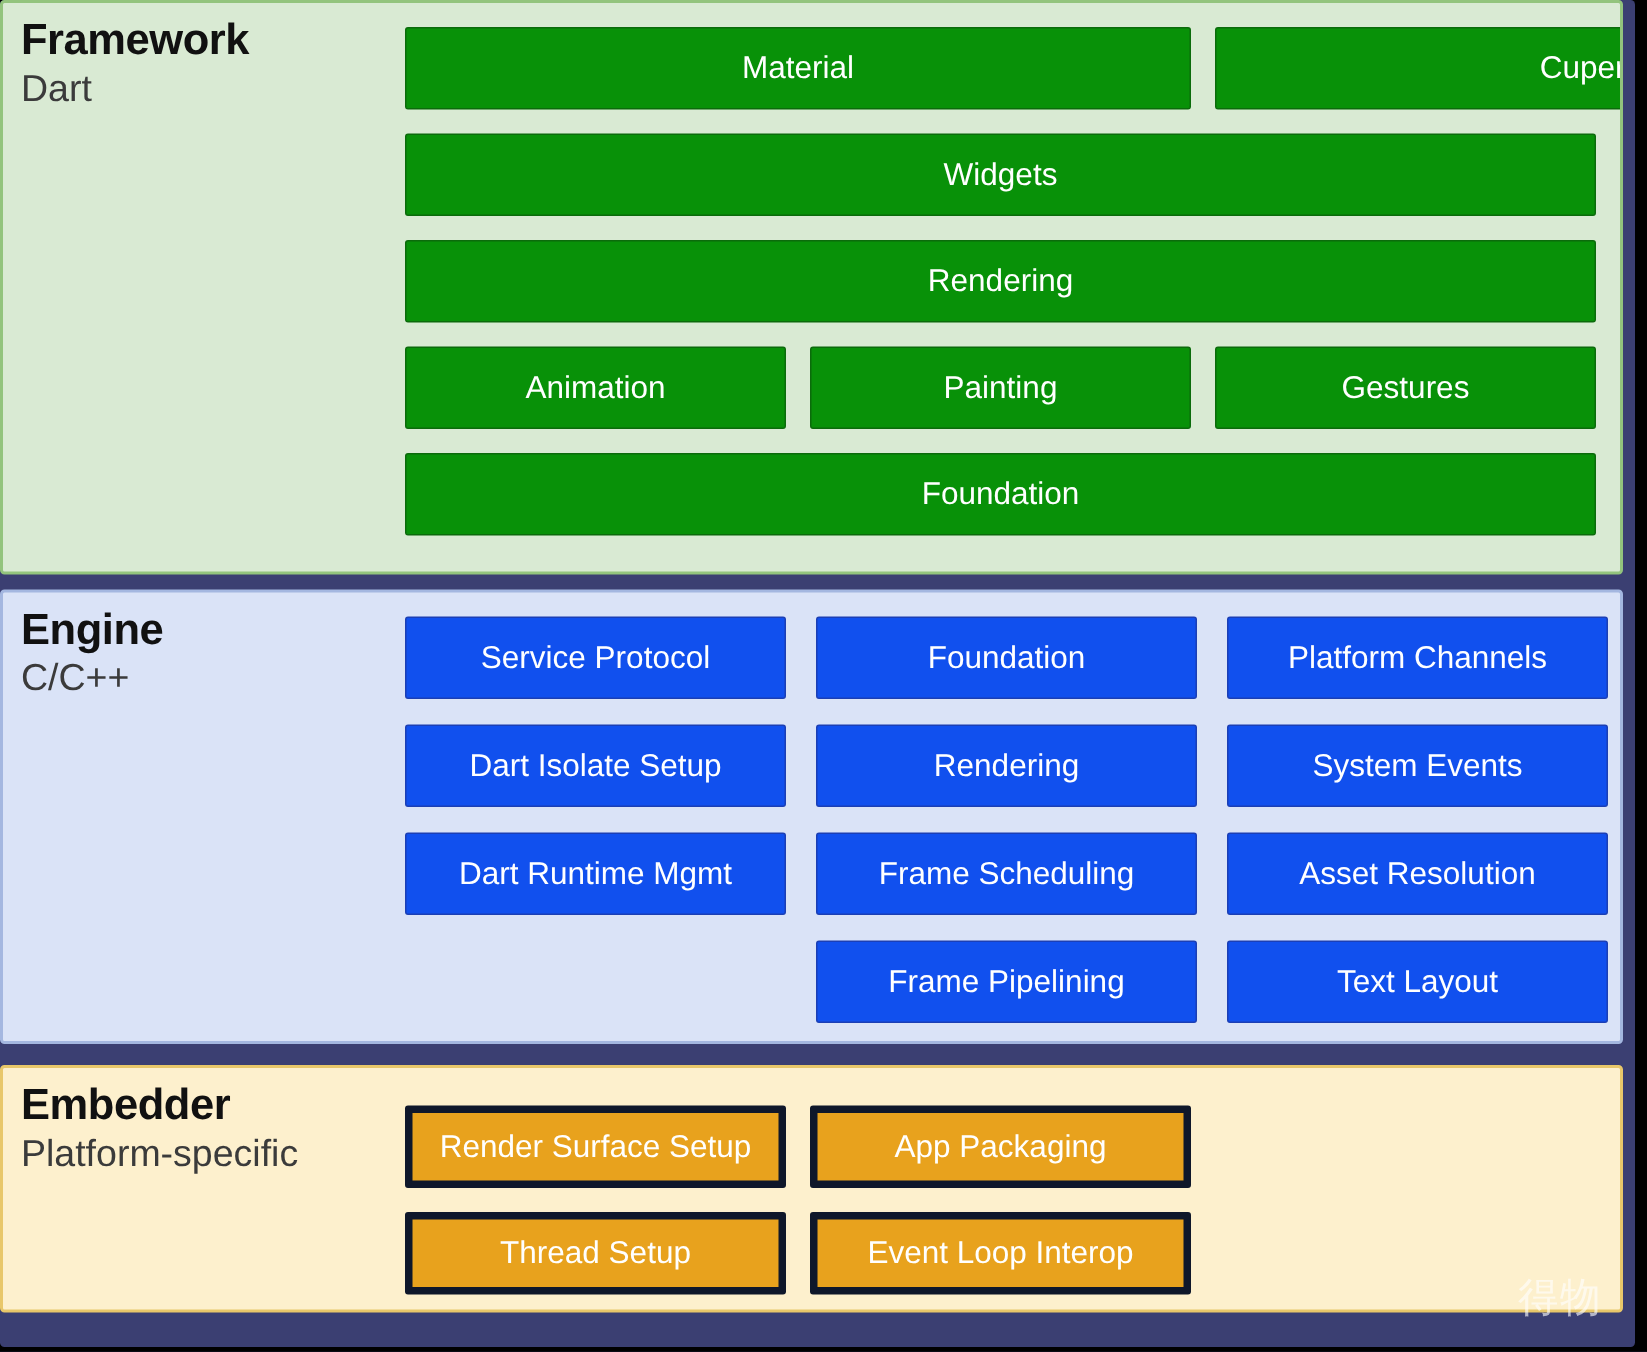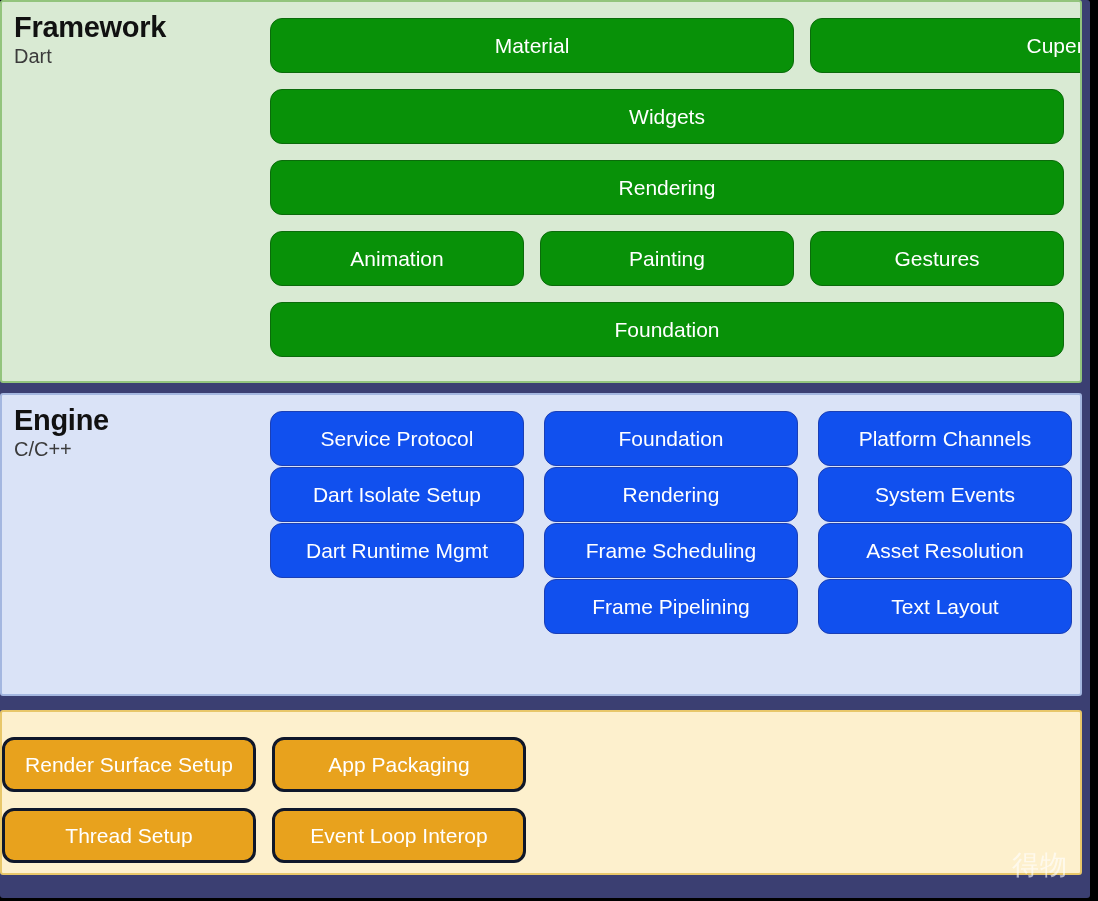--- a/index.html
+++ b/index.html
@@ -81,21 +81,21 @@
 
   .layer-title {
     font-size: 29px;
     font-weight: bold;
     color: #111111;
     letter-spacing: -0.3px;
     line-height: 1.08;
   }
 
   .layer-subtitle {
-    font-size: 20px;
+    font-size: 25px;
     color: #3b3b3b;
     line-height: 1.25;
     margin-top: 1px;
   }
 
   
   .layer-body {
     flex: 1 1 auto;
     position: relative;
     padding: 16px 20px 0 0;
@@ -111,41 +111,41 @@
 
   .cell {
     height: 55px;
     display: flex;
     align-items: center;
     justify-content: center;
     text-align: center;
     color: #ffffff;
     font-size: 21px;
     line-height: 1.1;
-    border-radius: 12px;
+    border-radius: 2px;
     padding: 12px 6px;
     white-space: nowrap;
   }
 
   
   .col-1 { flex: 0 0 254px; }
   .col-2 { flex: 0 0 254px; }
   .col-3 { flex: 0 0 254px; }
   .col-span-2 { flex: 0 0 524px; }
   .col-span-3 { flex: 0 0 794px; }
   .col-spacer { flex: 0 0 254px; }
 
   .cell-green  { background: #089108; border: 1px solid #0b6b0b; }
   .cell-blue   { background: #1150ee; border: 1px solid #1b3fb5; }
-  .cell-orange { background: #e8a21d; border: 3px solid #0f172a; }
+  .cell-orange { background: #e8a21d; border: 5px solid #0f172a; }
 
   .cell-ghost { background: transparent; border: none; }
 
   
-  .layer-engine .row { margin-bottom: 1px; gap: 20px; }
+  .layer-engine .row { margin-bottom: 17px; gap: 20px; }
   .layer-engine .cell { height: 55px; }
 
   .layer-embedder .layer-body { padding-top: 25px; }
   .layer-embedder .row { margin-bottom: 16px; }
 
   
   .watermark {
     position: absolute;
     right: 30px;
     bottom: 18px;
@@ -227,20 +227,24 @@
         <div class="row">
           <div class="cell cell-ghost col-spacer"></div>
           <div class="cell cell-blue col-2">Frame Pipelining</div>
           <div class="cell cell-blue col-3">Text Layout</div>
         </div>
 
       </div>
     </section>
 
     <section class="layer layer-embedder">
+      <div class="layer-head">
+        <div class="layer-title">Embedder</div>
+        <div class="layer-subtitle">Platform-specific</div>
+      </div>
       <div class="layer-body">
 
         <div class="row">
           <div class="cell cell-orange col-1">Render Surface Setup</div>
           <div class="cell cell-orange col-3">App Packaging</div>
         </div>
 
         <div class="row">
           <div class="cell cell-orange col-1">Thread Setup</div>
           <div class="cell cell-orange col-2">Event Loop Interop</div>

